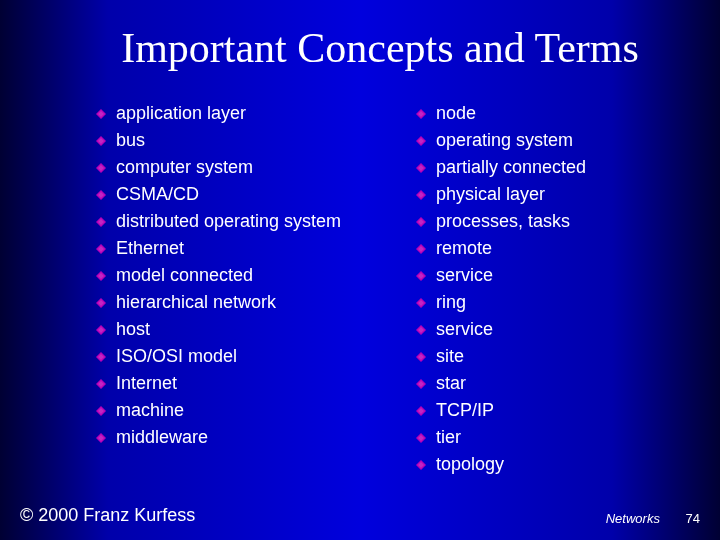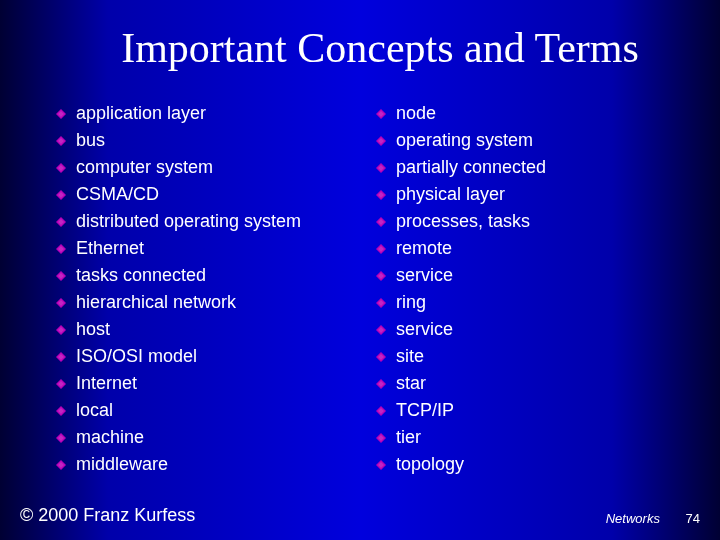--- a/index.html
+++ b/index.html
@@ -22,20 +22,21 @@
     text-align: center;
     padding-top: 24px;
     margin: 0;
     padding-left: 40px;
   }
   .columns {
     display: flex;
     flex-direction: row;
     margin-top: 28px;
     padding: 0 40px 0 56px;
+    margin-left: 40px;
   }
   .col {
     flex: 1;
   }
   .col.left { flex: 0 0 310px; }
   .col.right { flex: 1; padding-left: 10px; }
   .item {
     display: flex;
     align-items: center;
     font-size: 18px;
@@ -127,21 +128,21 @@
         </span>
         <span>Ethernet</span>
       </div>
       <div class="item">
         <span class="bullet">
           <svg width="10" height="10" viewBox="0 0 10 10">
             <polygon points="5,0 10,5 5,10 0,5" fill="#b800b8"></polygon>
             <polygon points="5,2 8,5 5,8 2,5" fill="#ffffff" fill-opacity="0.15"></polygon>
           </svg>
         </span>
-        <span>tasks connected</span>
+        <span>model connected</span>
       </div>
       <div class="item">
         <span class="bullet">
           <svg width="10" height="10" viewBox="0 0 10 10">
             <polygon points="5,0 10,5 5,10 0,5" fill="#b800b8"></polygon>
             <polygon points="5,2 8,5 5,8 2,5" fill="#ffffff" fill-opacity="0.15"></polygon>
           </svg>
         </span>
         <span>hierarchical network</span>
       </div>
@@ -164,29 +165,20 @@
         <span>ISO/OSI model</span>
       </div>
       <div class="item">
         <span class="bullet">
           <svg width="10" height="10" viewBox="0 0 10 10">
             <polygon points="5,0 10,5 5,10 0,5" fill="#b800b8"></polygon>
             <polygon points="5,2 8,5 5,8 2,5" fill="#ffffff" fill-opacity="0.15"></polygon>
           </svg>
         </span>
         <span>Internet</span>
-      </div>
-      <div class="item">
-        <span class="bullet">
-          <svg width="10" height="10" viewBox="0 0 10 10">
-            <polygon points="5,0 10,5 5,10 0,5" fill="#b800b8"></polygon>
-            <polygon points="5,2 8,5 5,8 2,5" fill="#ffffff" fill-opacity="0.15"></polygon>
-          </svg>
-        </span>
-        <span>local</span>
       </div>
       <div class="item">
         <span class="bullet">
           <svg width="10" height="10" viewBox="0 0 10 10">
             <polygon points="5,0 10,5 5,10 0,5" fill="#b800b8"></polygon>
             <polygon points="5,2 8,5 5,8 2,5" fill="#ffffff" fill-opacity="0.15"></polygon>
           </svg>
         </span>
         <span>machine</span>
       </div>

